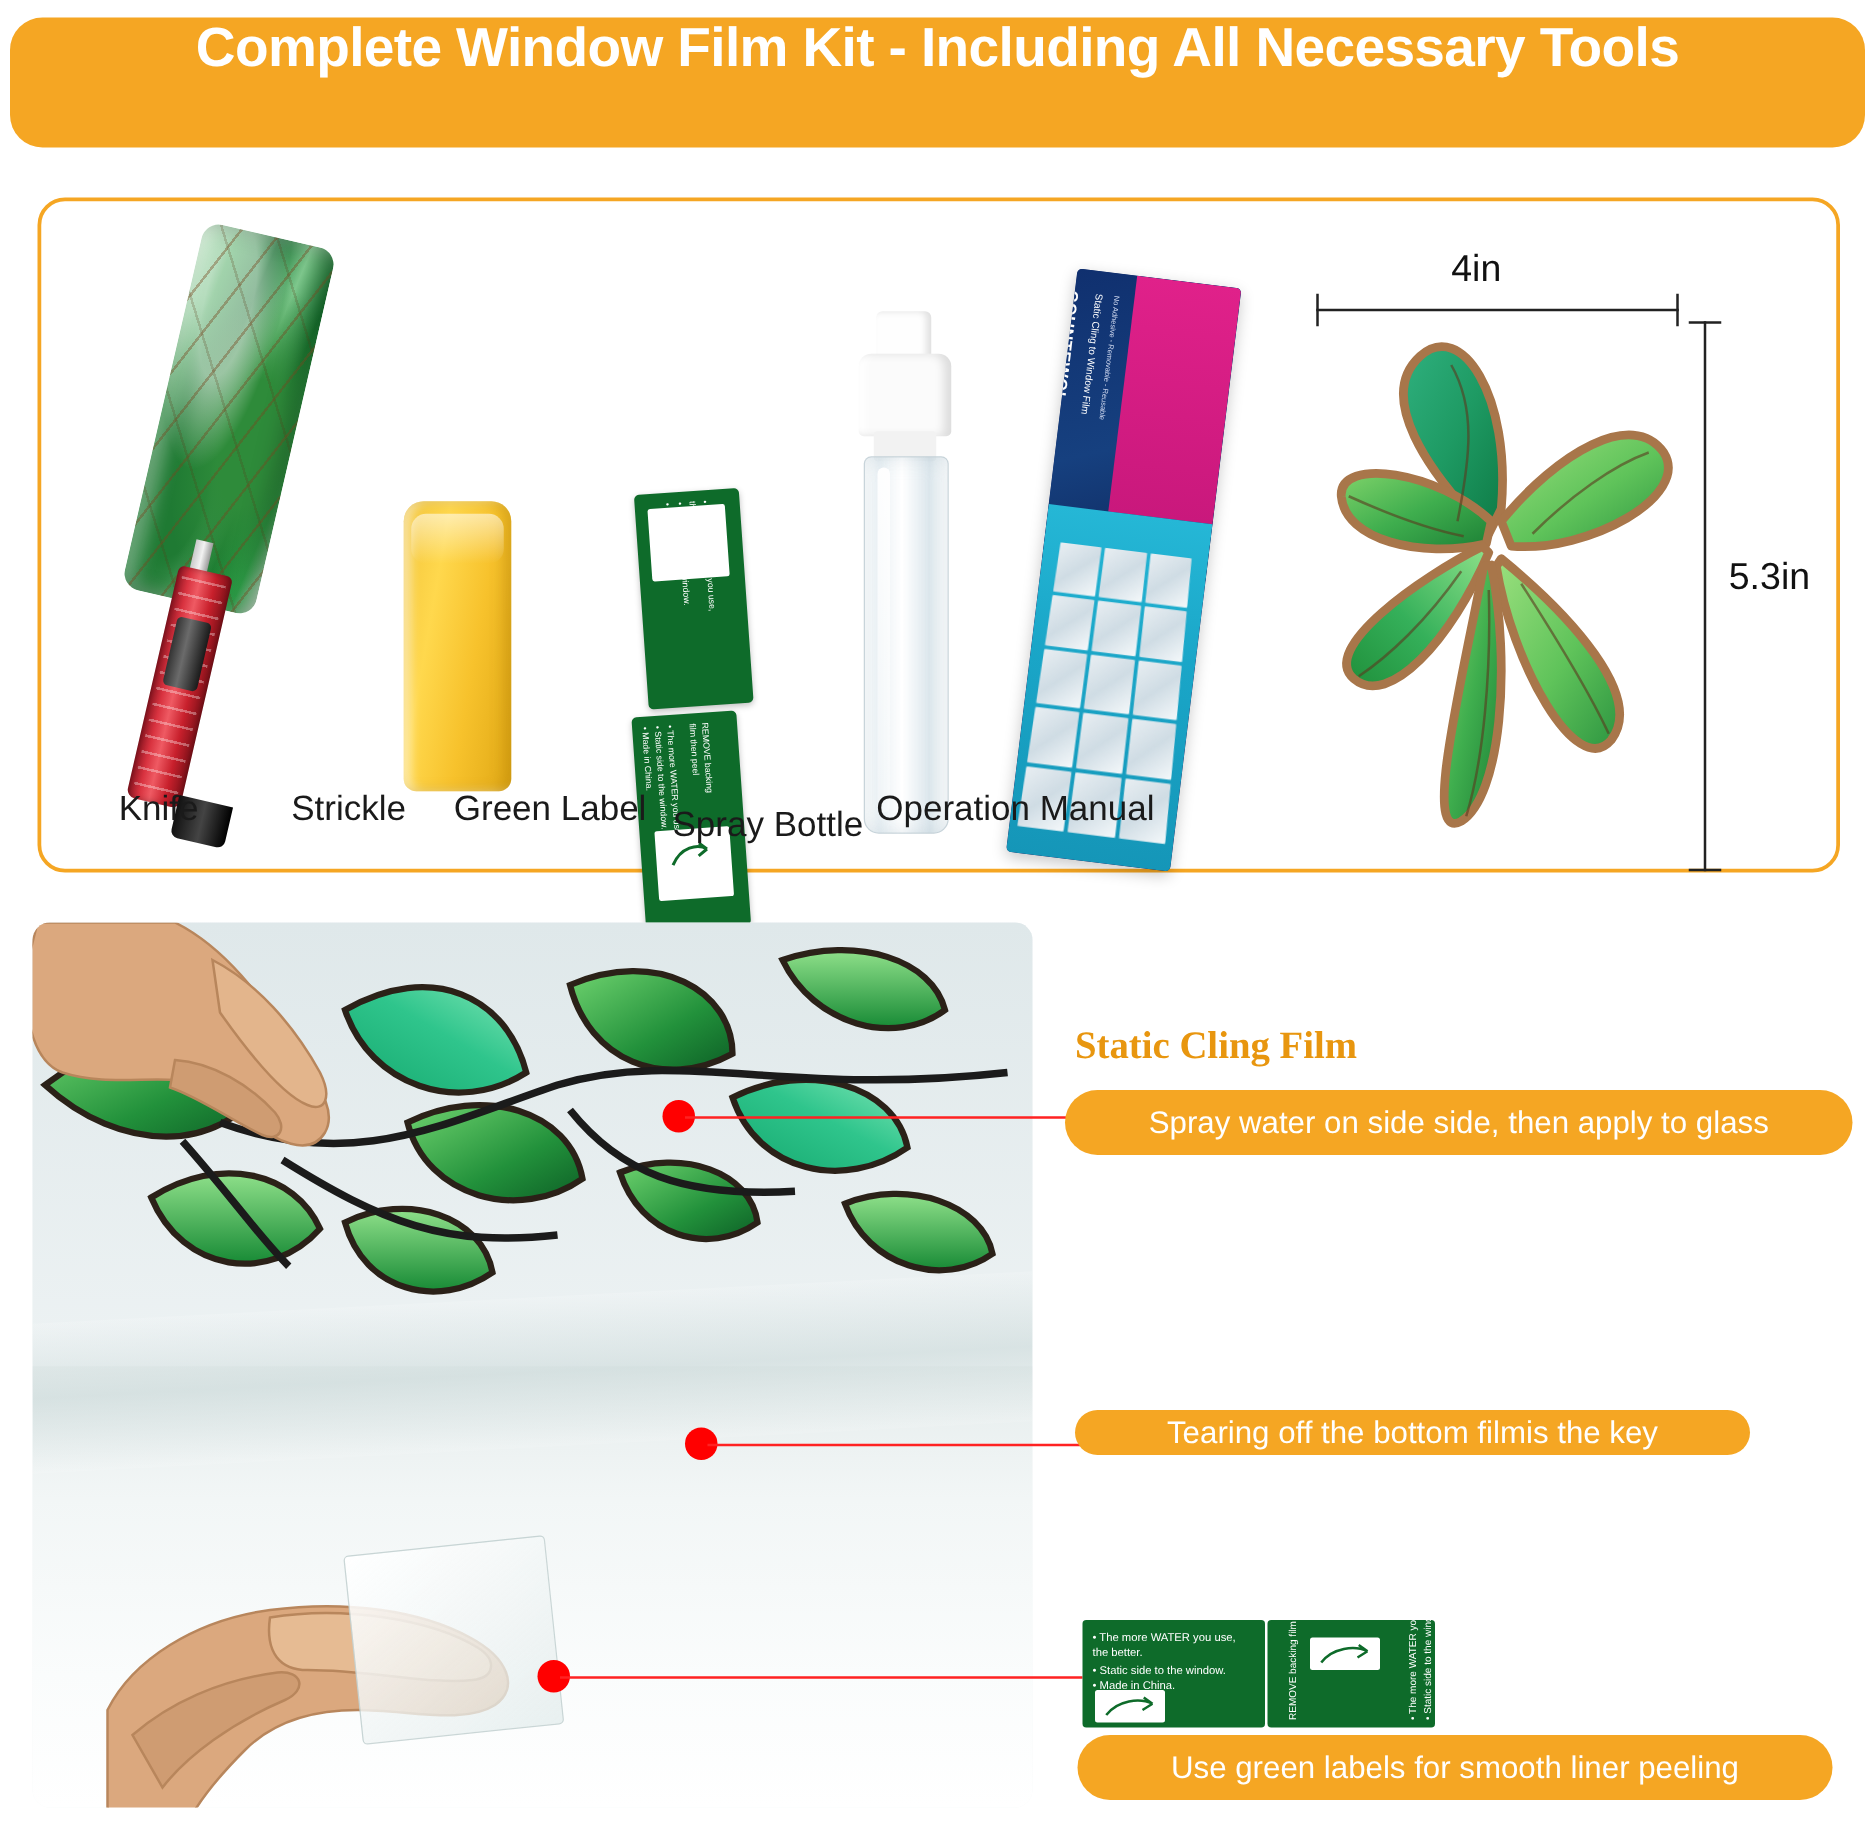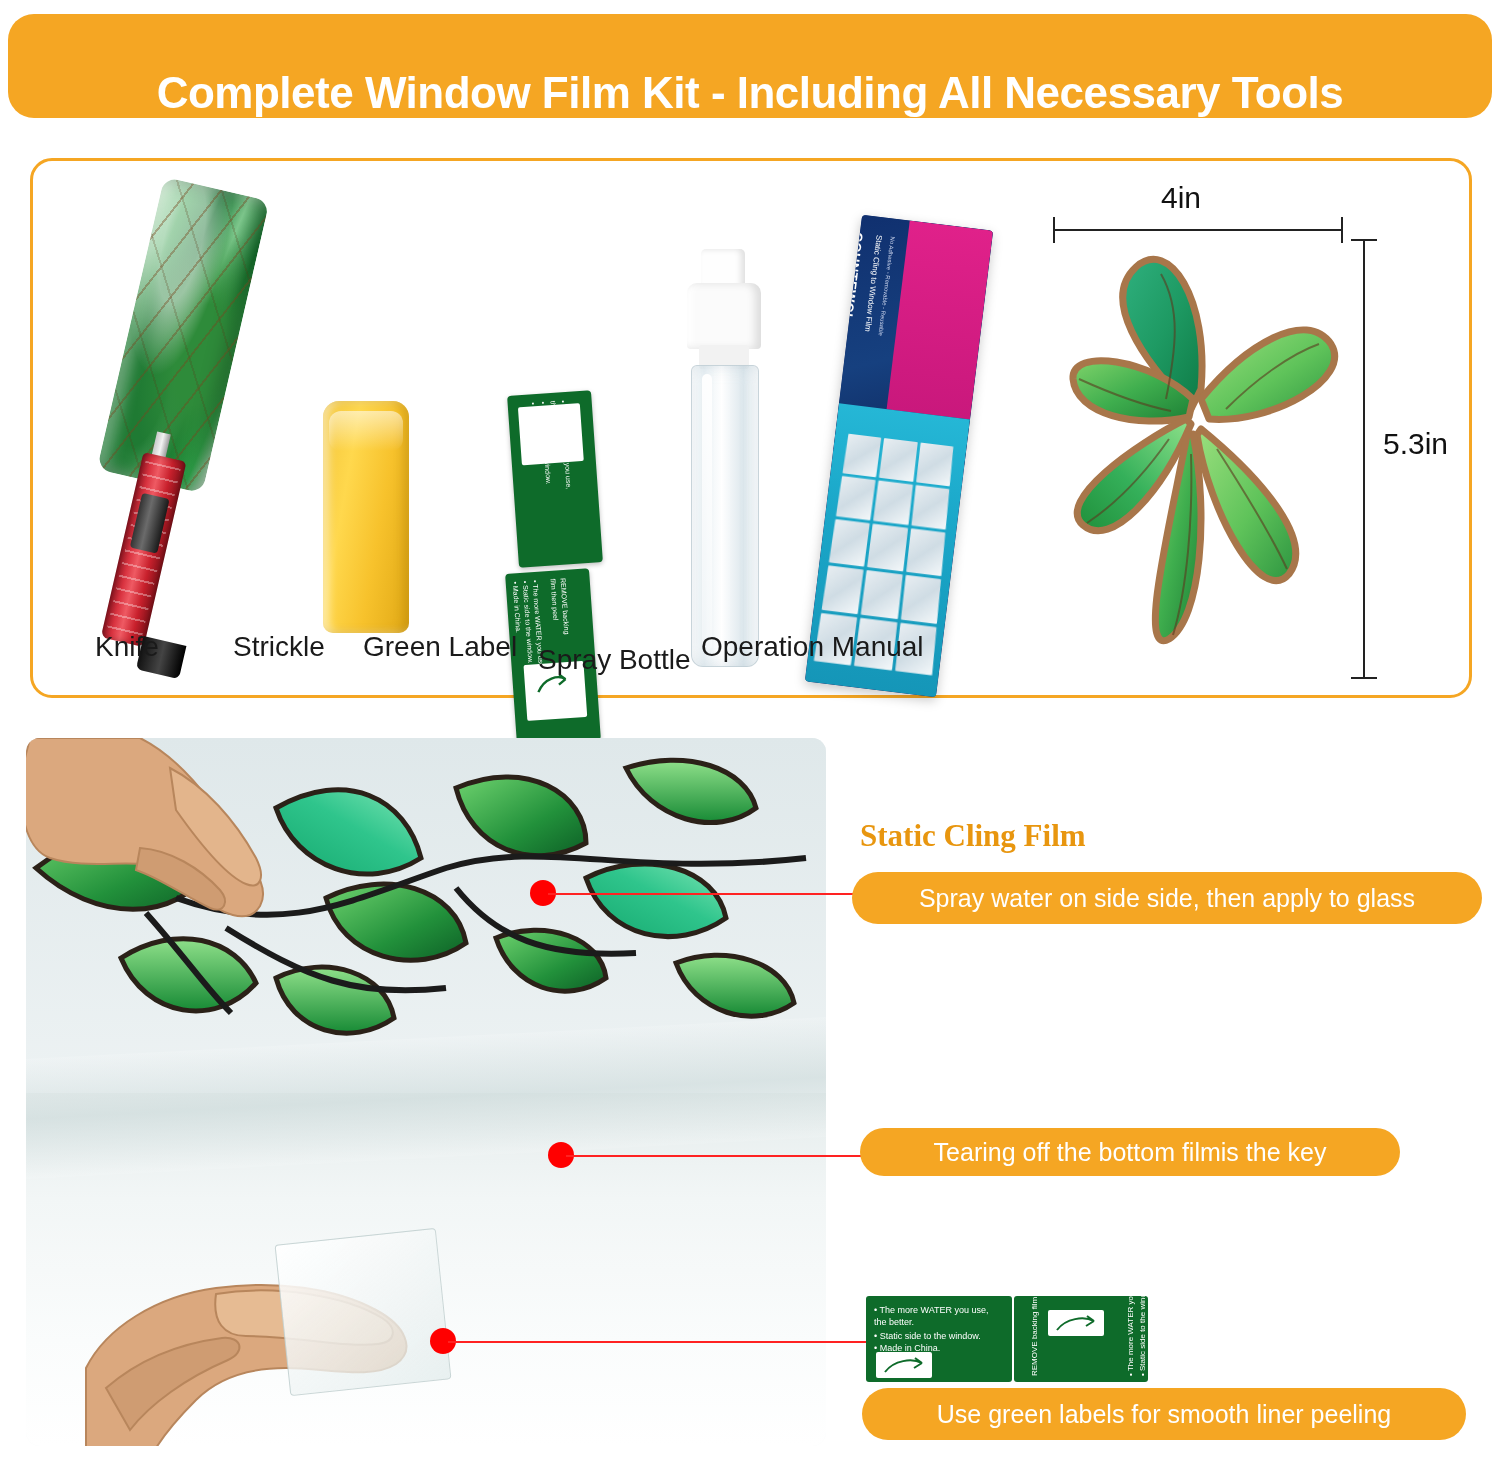--- a/index.html
+++ b/index.html
@@ -9,21 +9,21 @@
     font-family:"Liberation Sans", sans-serif;
     position:relative;
     overflow:hidden;
   }
   .page{position:relative;width:1500px;height:1472px;}
 
   
   .header-banner{
     position:absolute;left:8px;top:14px;width:1484px;height:104px;
     background:#F5A623;border-radius:26px;
-    display:flex;align-items:flex-end;justify-content:center;
+    display:flex;align-items:flex-start;justify-content:center;
   }
   .header-title{
     color:#ffffff;font-size:44px;font-weight:bold;letter-spacing:-0.5px;
     white-space:nowrap;
   }
 
   
   .kit-panel{
     position:absolute;left:30px;top:158px;width:1442px;height:540px;
     border:3px solid #F5A623;border-radius:22px;background:#fff;
@@ -182,21 +182,21 @@
   }
 
   .item-labels{
     position:absolute;left:0;top:470px;width:960px;height:50px;
   }
   .item-label{
     position:absolute;font-size:28px;color:#1a1a1a;white-space:nowrap;
   }
 
   
-  .leaf-area{position:absolute;left:980px;top:8px;width:450px;height:520px;}
+  .leaf-area{position:absolute;left:980px;top:26px;width:450px;height:520px;}
   .dim-top-line{position:absolute;left:40px;top:60px;width:290px;height:2px;background:#222;}
   .dim-top-cap-l{position:absolute;left:40px;top:48px;width:2px;height:26px;background:#222;}
   .dim-top-cap-r{position:absolute;left:328px;top:48px;width:2px;height:26px;background:#222;}
   .dim-top-text{position:absolute;left:148px;top:12px;font-size:30px;color:#111;}
   .dim-right-line{position:absolute;left:350px;top:70px;width:2px;height:440px;background:#222;}
   .dim-right-cap-t{position:absolute;left:338px;top:70px;width:26px;height:2px;background:#222;}
   .dim-right-cap-b{position:absolute;left:338px;top:508px;width:26px;height:2px;background:#222;}
   .dim-right-text{position:absolute;left:370px;top:258px;font-size:30px;color:#111;}
 
   
@@ -452,21 +452,21 @@
                 border:1px solid rgba(190,205,205,.8);transform:rotate(-6deg);border-radius:4px;"></div>
   </div>
 
   <div class="dot" style="left:530px;top:880px;"></div>
   <div class="leader" style="left:548px;top:893px;width:314px;"></div>
   <div class="callout-title" style="left:860px;top:818px;font-family:Liberation Serif, serif;">Static Cling Film</div>
   <div class="pill" style="left:852px;top:872px;width:630px;height:52px;">Spray water on side side, then apply to glass</div>
 
   <div class="dot" style="left:548px;top:1142px;"></div>
   <div class="leader" style="left:566px;top:1155px;width:300px;"></div>
-  <div class="pill" style="left:860px;top:1128px;width:540px;height:48px;">Tearing off the bottom filmis the key</div>
+  <div class="pill" style="left:860px;top:1128px;width:540px;height:36px;">Tearing off the bottom filmis the key</div>
 
   <div class="dot" style="left:430px;top:1328px;"></div>
   <div class="leader" style="left:448px;top:1341px;width:418px;"></div>
 
   <div class="green-label-pair">
     <div class="gl" style="left:0;width:146px;">
       <div class="gl-txt" style="left:8px;top:8px;">• The more WATER you use,</div>
       <div class="gl-txt" style="left:8px;top:20px;">the better.</div>
       <div class="gl-txt" style="left:8px;top:34px;">• Static side to the window.</div>
       <div class="gl-txt" style="left:8px;top:46px;">• Made in China.</div>

